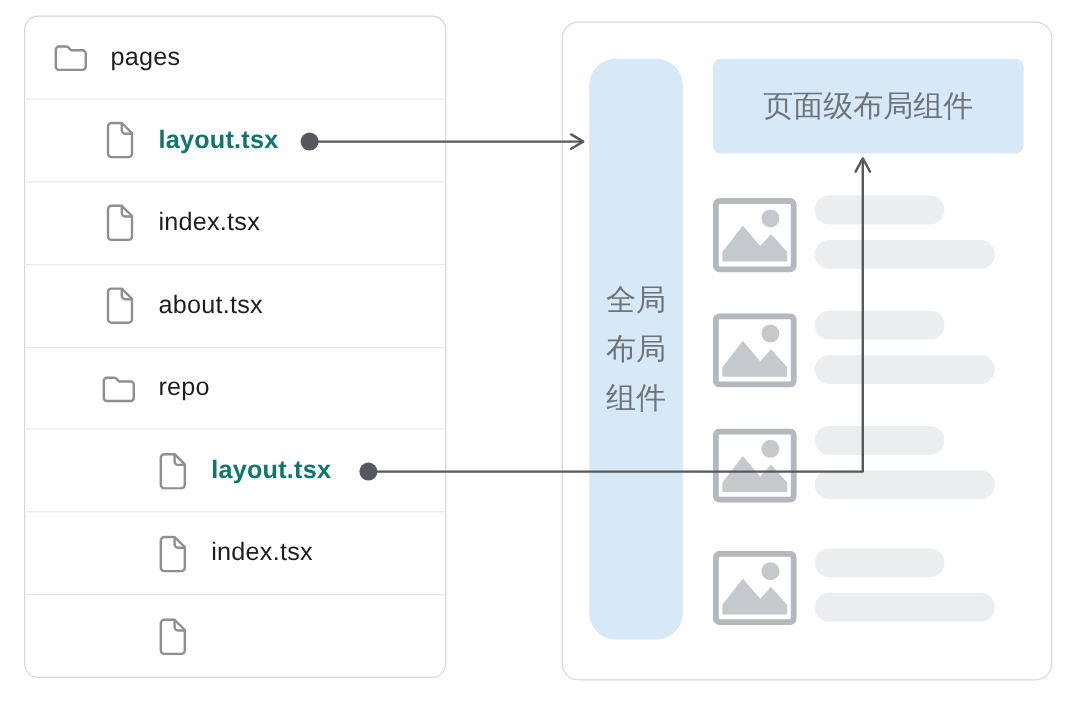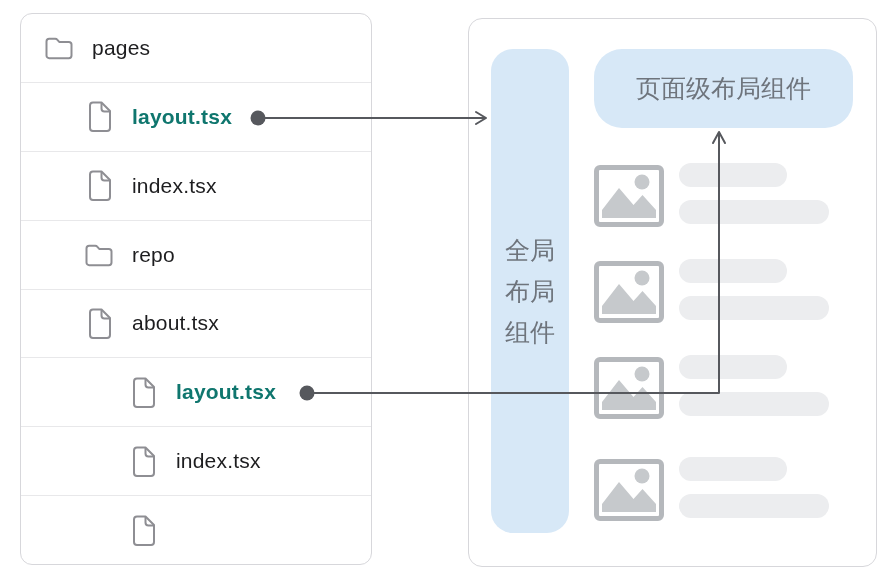--- a/index.html
+++ b/index.html
@@ -36,21 +36,21 @@
   .global-bar {
     position: absolute; left: 22px; top: 30px; width: 78px; height: 484px;
     background: #d7e8f7; border-radius: 22px;
     display: flex; flex-direction: column; align-items: center; justify-content: center;
   }
   .global-bar .cjk-line {
     font-size: 25px; line-height: 41px; color: #6e747c; white-space: nowrap;
   }
   .page-layout-box {
     position: absolute; left: 125px; top: 30px; width: 259px; height: 79px;
-    background: #d7e8f7; border-radius: 28px;
+    background: #d7e8f7; border-radius: 7px;
     display: flex; align-items: center; justify-content: center;
   }
   .page-layout-box .cjk-title { font-size: 25px; color: #6e747c; white-space: nowrap; }
 
   .list-item { position: absolute; left: 125px; width: 260px; height: 64px; }
   .li-thumb { position: absolute; left: 0; top: 2px; }
   .li-bars { position: absolute; left: 85px; top: 0; }
   .skel-bar { background: #ecedef; border-radius: 12px; height: 24px; }
   .skel-bar.short { width: 108px; }
   .skel-bar.long  { width: 150px; margin-top: 13px; }
@@ -92,35 +92,35 @@
         <svg width="25" height="31" viewBox="0 0 25 31" fill="none">
           <path d="M6 1.5 H14.5 L23 10 V27 c0 1.7 -1.3 3 -3 3 H6 c-1.7 0 -3 -1.3 -3 -3 V4.5 c0 -1.7 1.3 -3 3 -3 Z" stroke="#8e8e93" stroke-width="2" stroke-linejoin="round"></path>
           <path d="M14.5 2 V7.5 c0 1.6 1.3 2.9 2.9 2.9 H22.6" stroke="#8e8e93" stroke-width="2" stroke-linejoin="round"></path>
         </svg>
       </span>
       <span class="tree-label">index.tsx</span>
     </div>
 
     <div class="tree-row indent-1">
       <span class="tree-icon">
+        <svg width="25" height="31" viewBox="0 0 25 31" fill="none">
+          <path d="M6 1.5 H14.5 L23 10 V27 c0 1.7 -1.3 3 -3 3 H6 c-1.7 0 -3 -1.3 -3 -3 V4.5 c0 -1.7 1.3 -3 3 -3 Z" stroke="#8e8e93" stroke-width="2" stroke-linejoin="round"></path>
+          <path d="M14.5 2 V7.5 c0 1.6 1.3 2.9 2.9 2.9 H22.6" stroke="#8e8e93" stroke-width="2" stroke-linejoin="round"></path>
+        </svg>
+      </span>
+      <span class="tree-label">about.tsx</span>
+    </div>
+
+    <div class="tree-row indent-1">
+      <span class="tree-icon">
         <svg width="30" height="27" viewBox="0 0 30 27" fill="none">
           <path d="M2.5 21.5 V7.5 C2.5 6 3.7 4.8 5.2 4.8 h6.1 c0.7 0 1.4 0.3 1.9 0.9 l2 2.2 h9.6 c1.5 0 2.7 1.2 2.7 2.7 v10.9 c0 1.5 -1.2 2.7 -2.7 2.7 H5.2 c-1.5 0 -2.7 -1.2 -2.7 -2.7 Z" stroke="#8e8e93" stroke-width="2" stroke-linejoin="round"></path>
         </svg>
       </span>
       <span class="tree-label">repo</span>
-    </div>
-
-    <div class="tree-row indent-1">
-      <span class="tree-icon">
-        <svg width="25" height="31" viewBox="0 0 25 31" fill="none">
-          <path d="M6 1.5 H14.5 L23 10 V27 c0 1.7 -1.3 3 -3 3 H6 c-1.7 0 -3 -1.3 -3 -3 V4.5 c0 -1.7 1.3 -3 3 -3 Z" stroke="#8e8e93" stroke-width="2" stroke-linejoin="round"></path>
-          <path d="M14.5 2 V7.5 c0 1.6 1.3 2.9 2.9 2.9 H22.6" stroke="#8e8e93" stroke-width="2" stroke-linejoin="round"></path>
-        </svg>
-      </span>
-      <span class="tree-label">about.tsx</span>
     </div>
 
     <div class="tree-row indent-2">
       <span class="tree-icon">
         <svg width="25" height="31" viewBox="0 0 25 31" fill="none">
           <path d="M6 1.5 H14.5 L23 10 V27 c0 1.7 -1.3 3 -3 3 H6 c-1.7 0 -3 -1.3 -3 -3 V4.5 c0 -1.7 1.3 -3 3 -3 Z" stroke="#8e8e93" stroke-width="2" stroke-linejoin="round"></path>
           <path d="M14.5 2 V7.5 c0 1.6 1.3 2.9 2.9 2.9 H22.6" stroke="#8e8e93" stroke-width="2" stroke-linejoin="round"></path>
         </svg>
       </span>
       <span class="tree-label bold">layout.tsx</span>

